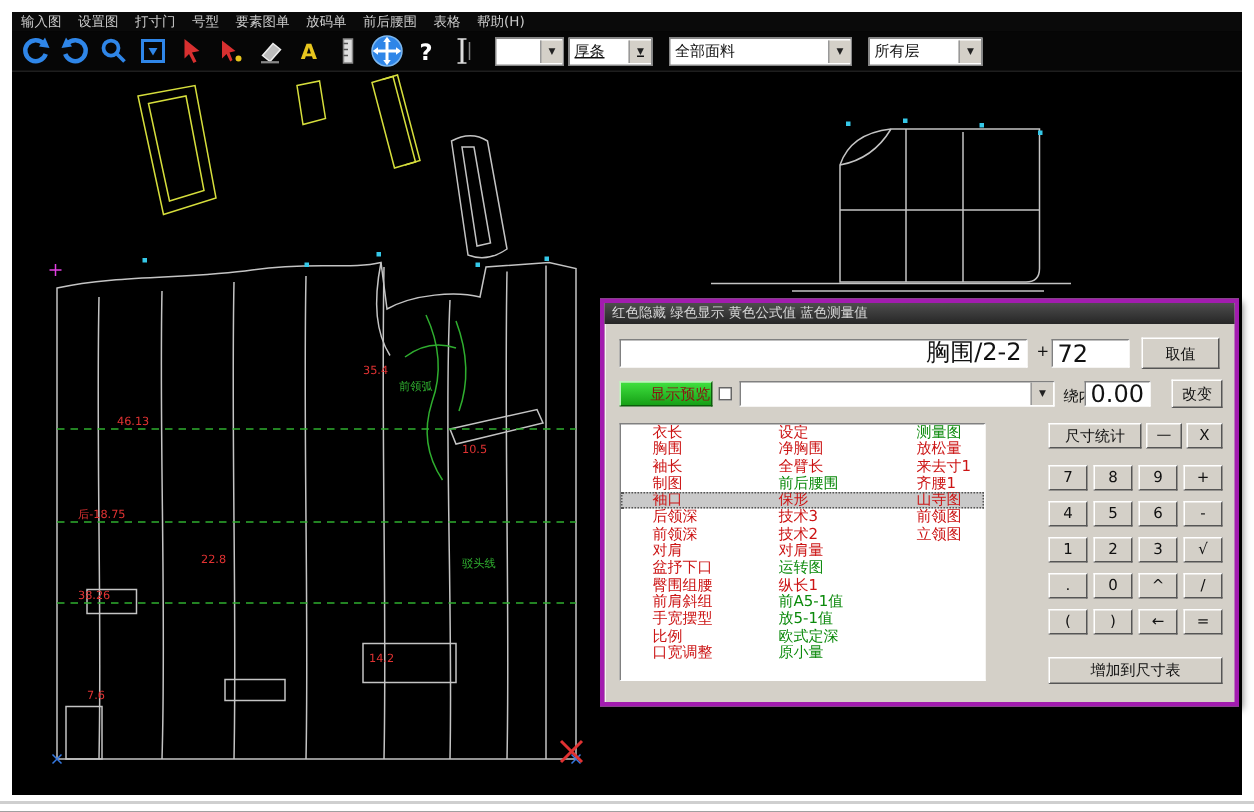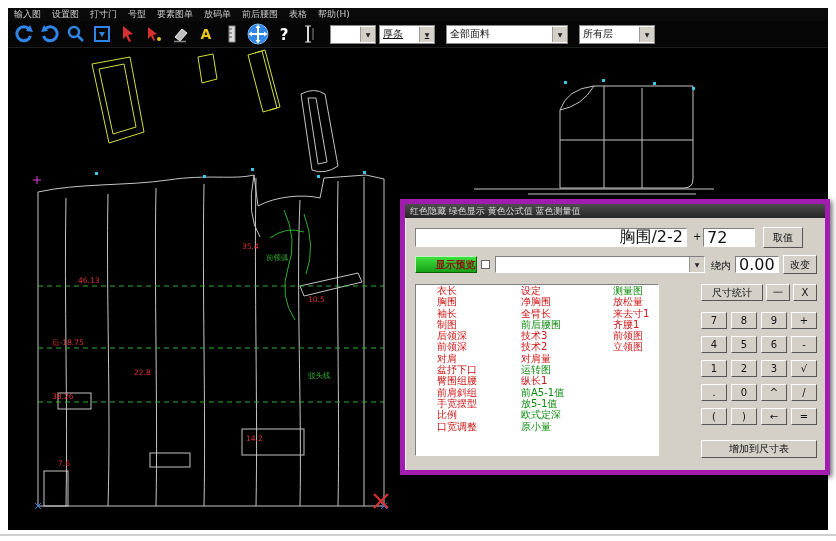--- a/index.html
+++ b/index.html
@@ -16,30 +16,30 @@
   .tb-icon{width:23px;height:22px;display:flex;align-items:center;justify-content:center;}
   .tb-select{height:17px;background:#fff;border:1px solid #888;display:flex;align-items:center;
              font-size:10px;color:#111;}
   .tb-select .txt{flex:1;padding:0 3px;overflow:hidden;white-space:nowrap;}
   .dd-arrow{width:14px;height:15px;background:#d4d0c8;border-left:1px solid #999;display:flex;
             align-items:center;justify-content:center;font-size:6px;color:#222;}
   
   .canvas{position:absolute;left:0;top:40px;width:820px;height:482px;background:#000;}
   
   .dialog{position:absolute;left:392px;top:151px;width:420px;height:266px;background:#d4d0c8;
-          border:5px solid #a21caf;box-shadow:2px 2px 5px rgba(0,0,0,.6), inset 1px 1px 0 #f5f4f0;
+          border:3px solid #a21caf;box-shadow:2px 2px 5px rgba(0,0,0,.6), inset 1px 1px 0 #f5f4f0;
           font-size:10px;color:#111;}
   .dlg-title{height:14px;background:linear-gradient(#4d4d4d,#262626);color:#d8d8d8;font-size:9px;
              line-height:14px;padding:0 5px;white-space:nowrap;overflow:hidden;}
   .sunken{position:absolute;background:#fff;border:1px solid;border-color:#808080 #fff #fff #808080;
           font-size:16px;font-family:inherit;color:#111;padding:0 3px;box-sizing:border-box;}
   .btn{position:absolute;background:#d4d0c8;border:1px solid;border-color:#fff #555 #555 #fff;
        font-size:10px;font-family:inherit;color:#111;padding:0;box-sizing:border-box;cursor:default;}
   .green-btn{background:linear-gradient(#3fe03f,#16a016);border-color:#bdf5bd #0c5c0c #0c5c0c #bdf5bd;
-             color:#8a1212;font-weight:bold;display:flex;align-items:center;justify-content:center;gap:3px;padding-left:19px;}
+             color:#8a1212;font-weight:normal;display:flex;align-items:center;justify-content:center;gap:3px;padding-left:19px;}
   .chk{position:absolute;width:9px;height:9px;background:#fff;border:1px solid #666;box-sizing:border-box;}
   .combo{position:absolute;height:17px;background:#fff;border:1px solid;border-color:#808080 #fff #fff #808080;
          display:flex;align-items:center;box-sizing:border-box;}
   .combo .txt{flex:1;font-size:10px;padding:0 3px;}
   .listbox{position:absolute;left:10px;top:80px;width:244px;height:172px;background:#fff;
            border:1px solid;border-color:#808080 #fff #fff #808080;overflow:hidden;box-sizing:border-box;}
   .lrow{display:flex;height:11.3px;line-height:11.3px;font-size:10px;white-space:nowrap;padding-left:18px;}
   .lrow.sel{background:#c9c9c9;outline:1px dotted #555;outline-offset:-1px;}
   .lrow .c1{width:84px;padding-left:3px;overflow:hidden;}
   .lrow .c2{width:92px;overflow:hidden;}
@@ -248,30 +248,30 @@
         </g>
       </svg>
 
       
       <div class="dialog">
         <div class="dlg-title">红色隐藏 绿色显示 黄色公式值 蓝色测量值</div>
 
         <input class="sunken" style="left: 10px; top: 24px; width: 272px; height: 19px; text-align: right;" readonly="" value="胸围/2-2">
         <span class="lbl" style="left:288px;top:27px;">+</span>
         <input class="sunken" style="left: 298px; top: 24px; width: 52px; height: 19px;" readonly="" value="72">
-        <button class="btn" style="left:358px;top:23px;width:40px;height:21px;">取值</button>
+        <button class="btn" style="left:358px;top:23px;width:52px;height:21px;">取值</button>
 
         <button class="btn green-btn" style="left:10px;top:52px;width:62px;height:17px;">显示预览</button>
         <span class="chk" style="left:76px;top:56px;"></span>
         <span class="combo" style="left:90px;top:52px;width:210px;">
           <span class="txt"></span>
           <span class="dd-arrow">▼</span>
         </span>
         <span class="lbl" style="left:306px;top:55px;">绕内</span>
-        <input class="sunken" style="left: 330px; top: 52px; width: 44px; height: 17px;" readonly="" value="0.00">
+        <input class="sunken" style="left: 320px; top: 52px; width: 44px; height: 17px;" readonly="" value="0.00">
         <button class="btn" style="left:378px;top:51px;width:34px;height:19px;">改变</button>
 
         <div class="listbox" id="listbox">
             <div class="lrow">
               <span class="c1 red">衣长</span>
               <span class="c2 red">设定</span>
               <span class="c3 green">测量图</span>
             </div>
             <div class="lrow">
               <span class="c1 red">胸围</span>
@@ -280,20 +280,25 @@
             </div>
             <div class="lrow">
               <span class="c1 red">袖长</span>
               <span class="c2 red">全臂长</span>
               <span class="c3 red">来去寸1</span>
             </div>
             <div class="lrow">
               <span class="c1 red">制图</span>
               <span class="c2 green">前后腰围</span>
               <span class="c3 red">齐腰1</span>
+            </div>
+            <div class="lrow sel">
+              <span class="c1 red">袖口</span>
+              <span class="c2 red">保形</span>
+              <span class="c3 red">山寺图</span>
             </div>
             <div class="lrow">
               <span class="c1 red">后领深</span>
               <span class="c2 red">技术3</span>
               <span class="c3 red">前领图</span>
             </div>
             <div class="lrow">
               <span class="c1 red">前领深</span>
               <span class="c2 red">技术2</span>
               <span class="c3 red">立领图</span>

